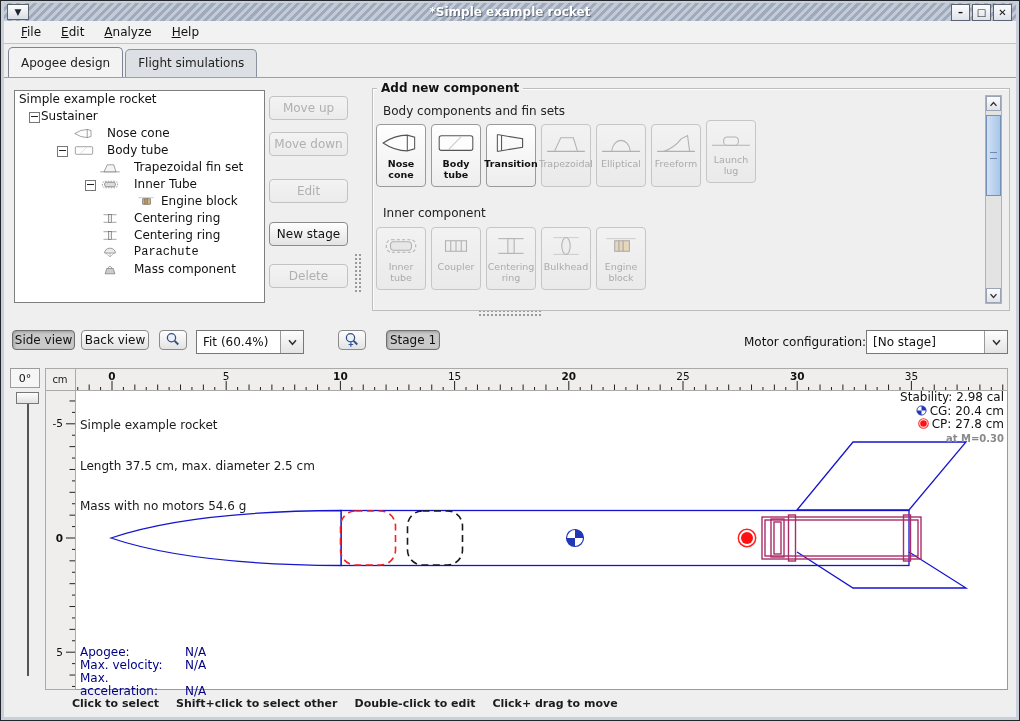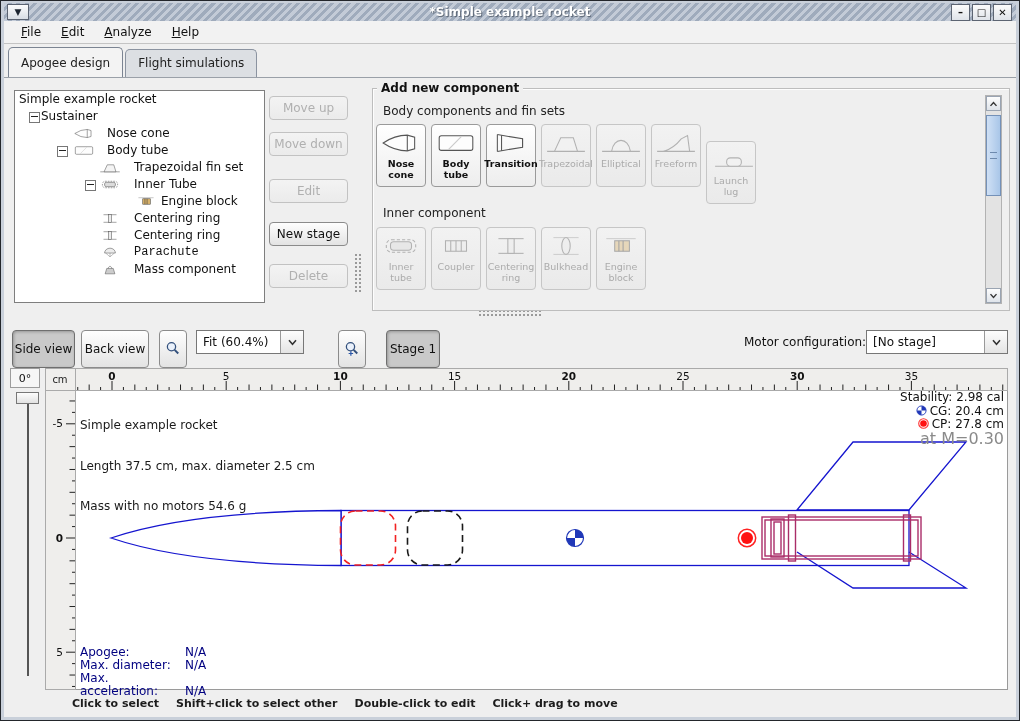--- a/index.html
+++ b/index.html
@@ -56,37 +56,37 @@
   .comp-btn.disabled .c-label{color:#ababab;font-weight:normal;}
   .comp-btn.disabled .c-icon{opacity:.4;}
   
   .scrollbar{position:absolute;left:985px;top:95px;width:17px;height:209px;background:#e3e3e3;border:1px solid #b2b2b2;box-sizing:border-box;}
   .sb-btn{position:absolute;left:0;width:15px;height:15px;background:linear-gradient(#fdfdfd,#dfe4ea);border:1px solid #9aa4b2;
     box-sizing:border-box;display:flex;align-items:center;justify-content:center;}
   .sb-thumb{position:absolute;left:0;top:19px;width:15px;height:81px;background:linear-gradient(90deg,#cfe0f5,#a9c6e8);
     border:1px solid #7491b8;box-sizing:border-box;display:flex;align-items:center;justify-content:center;}
   .sb-grip{width:7px;height:5px;border-top:1px solid #6d89ad;border-bottom:1px solid #6d89ad;}
   
-  .tb{position:absolute;top:330px;height:38px;}
+  .tb{position:absolute;top:330px;height:20px;}
   .combo{position:absolute;top:330px;height:24px;border:1px solid #777;background:#fff;display:flex;box-sizing:border-box;}
   .combo .val{flex:1;font-size:12px;padding:4px 6px 0 6px;color:#111;white-space:nowrap;overflow:hidden;}
   .combo .arrow{width:22px;border-left:1px solid #999;background:linear-gradient(#fdfdfd,#e4e4e4);
     display:flex;align-items:center;justify-content:center;}
   .tb-label{position:absolute;top:335px;font-size:12px;color:#111;}
   
   .diagram{position:absolute;left:0;top:368px;width:1020px;height:322px;}
   .rot-box{position:absolute;left:10px;top:0;width:30px;height:20px;background:#f6f6f6;border:1px solid #9c9c9c;
     box-sizing:border-box;font-size:11px;display:flex;align-items:center;justify-content:center;color:#111;}
   .slider-track{position:absolute;left:27px;top:36px;width:2px;height:272px;background:#555;}
   .slider-handle{position:absolute;left:16px;top:24px;width:23px;height:12px;background:linear-gradient(#fdfdfd,#e2e2e2);
     border:1px solid #777;box-sizing:border-box;}
   .dg-svg{position:absolute;left:45px;top:0;}
   .info-block{position:absolute;left:80px;top:24px;font-size:12px;color:#1a1a1a;line-height:13.5px;white-space:pre;}
   .stab-block{position:absolute;right:16px;top:23px;text-align:right;font-size:12px;color:#111;line-height:13.5px;}
-  .stab-block .mach{font-size:16px;color:#8a8a8a;}
+  .stab-block .mach{font-size:10px;color:#8a8a8a;font-weight:bold;}
   .stab-block svg{vertical-align:-1px;margin-right:3px;}
   .flight-block{position:absolute;left:80px;top:278px;font-size:12px;color:#000080;line-height:13px;}
   .flight-block .fl{display:inline-block;width:105px;}
   
   .hints{position:absolute;left:72px;top:697px;display:flex;gap:17px;font-size:11px;font-weight:bold;color:#1c1c1c;}
 </style>
 </head>
 <body>
 
 <div class="window">
@@ -273,21 +273,21 @@
       </div>
       <div class="comp-btn disabled" style="left: 651px; top: 124px;">
         <div class="c-icon">
           <svg viewBox="0 0 40 24">
             <line x1="2" y1="20" x2="38" y2="20" stroke="#555"></line>
             <path d="M8,20 C15,18 21,13 25,8 L31,5 L33,20 Z" fill="#f4f4f4" stroke="#555"></path>
           </svg>
         </div>
         <div class="c-label">Freeform</div>
       </div>
-      <div class="comp-btn disabled" style="left: 706px; top: 141px; align-items: flex-end;">
+      <div class="comp-btn disabled" style="left: 706px; top: 120px;">
         <div class="c-icon">
           <svg viewBox="0 0 40 24">
             <line x1="2" y1="18" x2="38" y2="18" stroke="#555"></line>
             <rect x="13" y="10" width="14" height="8" rx="3.5" fill="#f4f4f4" stroke="#555"></rect>
           </svg>
         </div>
         <div class="c-label">Launch lug</div>
       </div>
     </div>
   <div class="section-label" style="left:383px;top:206px;">Inner component</div>
@@ -569,21 +569,21 @@
             <path d="M6,6 L6,11 A5,5 0 0 1 1,6 Z" fill="#2038b8"></path>
           </svg><span>CG: 20.4 cm</span></div>
       <div><svg width="11" height="11" viewBox="0 0 12 12">
             <circle cx="6" cy="6" r="3.6" fill="#ff1111"></circle>
             <circle cx="6" cy="6" r="5.2" fill="none" stroke="#ff3333" stroke-width="1.2"></circle>
           </svg><span>CP: 27.8 cm</span></div>
       <div class="mach">at M=0.30</div>
     </div>
     <div class="flight-block">
       <div><span class="fl">Apogee:</span><span>N/A</span></div>
-      <div><span class="fl">Max. diameter:</span><span>N/A</span></div>
+      <div><span class="fl">Max. velocity:</span><span>N/A</span></div>
       <div><span class="fl">Max. acceleration:</span><span>N/A</span></div>
     </div>
   </div>
 
   <div class="hints">
     <span>Click to select</span>
     <span>Shift+click to select other</span>
     <span>Double-click to edit</span>
     <span>Click+ drag to move</span>
   </div>

